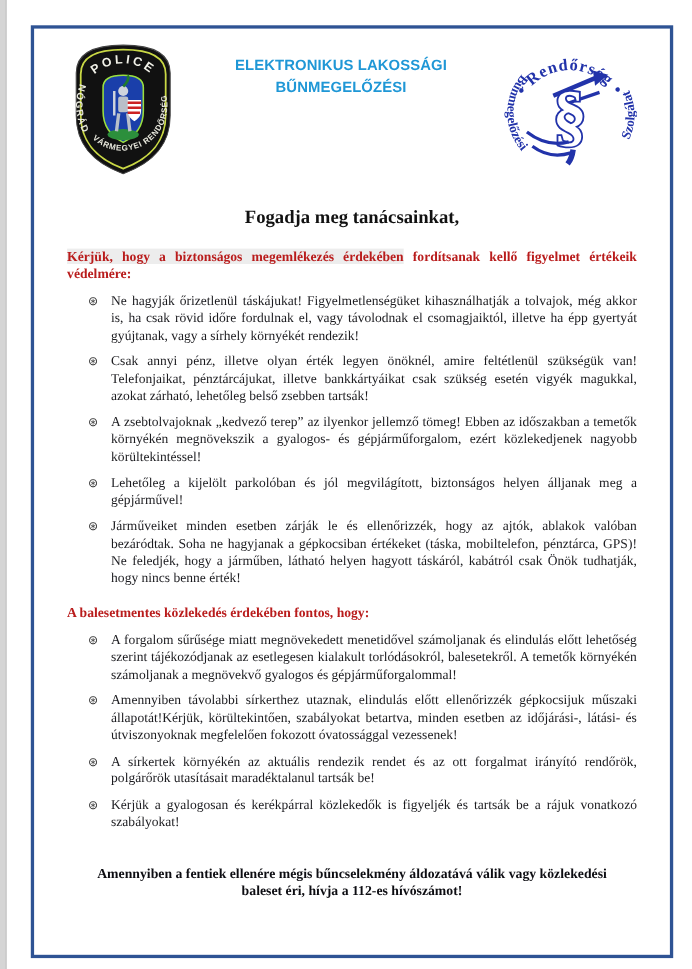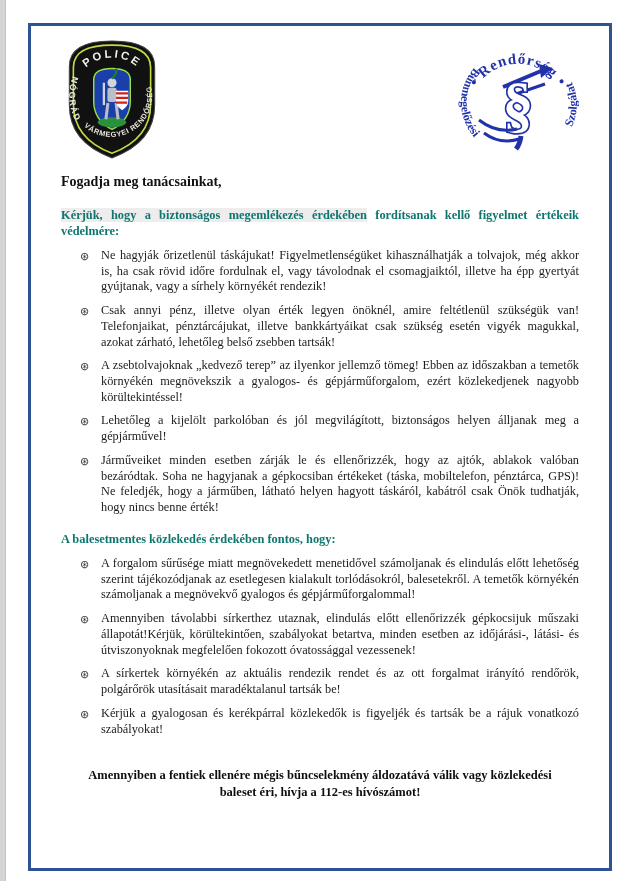--- a/index.html
+++ b/index.html
@@ -11,23 +11,23 @@
   
   .hdr{display:flex;align-items:flex-start;}
   .hdr-center{flex:1;text-align:center;font-family:"Liberation Sans",sans-serif;
               color:#1f97d6;font-weight:bold;padding-top:12px;}
   .hdr-title{font-size:13.5px;line-height:1.5;letter-spacing:.1px;}
   .hdr-sub{font-size:12.5px;margin-top:17px;}
   .hdr-date{font-size:12.5px;margin-top:9px;}
   .logo-left{width:102px;height:124px;flex:0 0 auto;}
   .logo-right{width:122px;height:128px;flex:0 0 auto;}
   
-  h1{font-size:14px;font-weight:bold;margin:6px 0 0;line-height:1.4;color:#111;}
+  h1{font-size:17px;text-align:center;font-weight:bold;margin:20px 0 0;line-height:1.4;color:#111;}
   .intro{margin:15px 0 0;text-align:justify;font-size:12.3px;line-height:1.28;}
-  h2{font-size:12.4px;font-weight:bold;margin:15px 0 0;text-align:justify;line-height:1.3;color:#0f766e;}
+  h2{font-size:12.4px;font-weight:bold;margin:15px 0 0;text-align:justify;line-height:1.3;color:#b91c1c;}
   .hl{background:#ededed;}
   ul.advice{list-style:none;margin:9px 0 0;padding:0 0 0 40px;}
   ul.advice li{position:relative;margin-bottom:8px;text-align:justify;font-size:12.3px;line-height:1.28;}
   ul.advice .marker{position:absolute;left:-21px;top:1px;font-size:11px;color:#333;}
   .footer-note{margin:30px 0 0;padding:0 22px;text-align:center;font-weight:bold;
                font-size:12.5px;line-height:1.35;color:#0d0d12;}
   svg text{font-family:"Liberation Sans",sans-serif;}
   svg .serif{font-family:"Liberation Serif",serif;}
 </style>
 </head>
@@ -63,21 +63,21 @@
         <circle cx="50" cy="44" r="4.5" fill="#cfd4dd"></circle>
         <path d="M 50,40 q 6,-6 4,-10" stroke="#1f7a2e" stroke-width="2.4" fill="none"></path>
         <rect x="45.5" y="49" width="9" height="14" rx="2" fill="#b9bfc9"></rect>
         <path d="M 46,64 l -2,16 M 54,64 l 2,16" stroke="#b9bfc9" stroke-width="3"></path>
         <path d="M 54,52 h 12 v 10 c 0,6 -6,9 -6,9 c 0,0 -6,-3 -6,-9 Z" fill="#fff"></path>
         <path d="M 54,54.5 h 12 M 54,59 h 12 M 54,63.5 h 11" stroke="#c22" stroke-width="2.2"></path>
       </svg>
 
       <div class="hdr-center">
         <div class="hdr-title">
-          <br>
+          <span>ELEKTRONIKUS LAKOSSÁGI BŰNMEGELŐZÉSI</span><br>
         </div>
       </div>
 
       <svg class="logo-right" viewBox="0 0 122 124" aria-hidden="true">
         <defs>
           <path id="arcRTop" d="M 14,62 A 48,48 0 0 1 108,62"></path>
           <path id="arcRLeft" d="M 30,17 A 53,53 0 0 0 30,108"></path>
           <path id="arcRRight" d="M 94,110 A 53,53 0 0 0 94,19"></path>
         </defs>
         <text class="serif" font-size="15" font-weight="bold" fill="#2233aa" letter-spacing="1">

